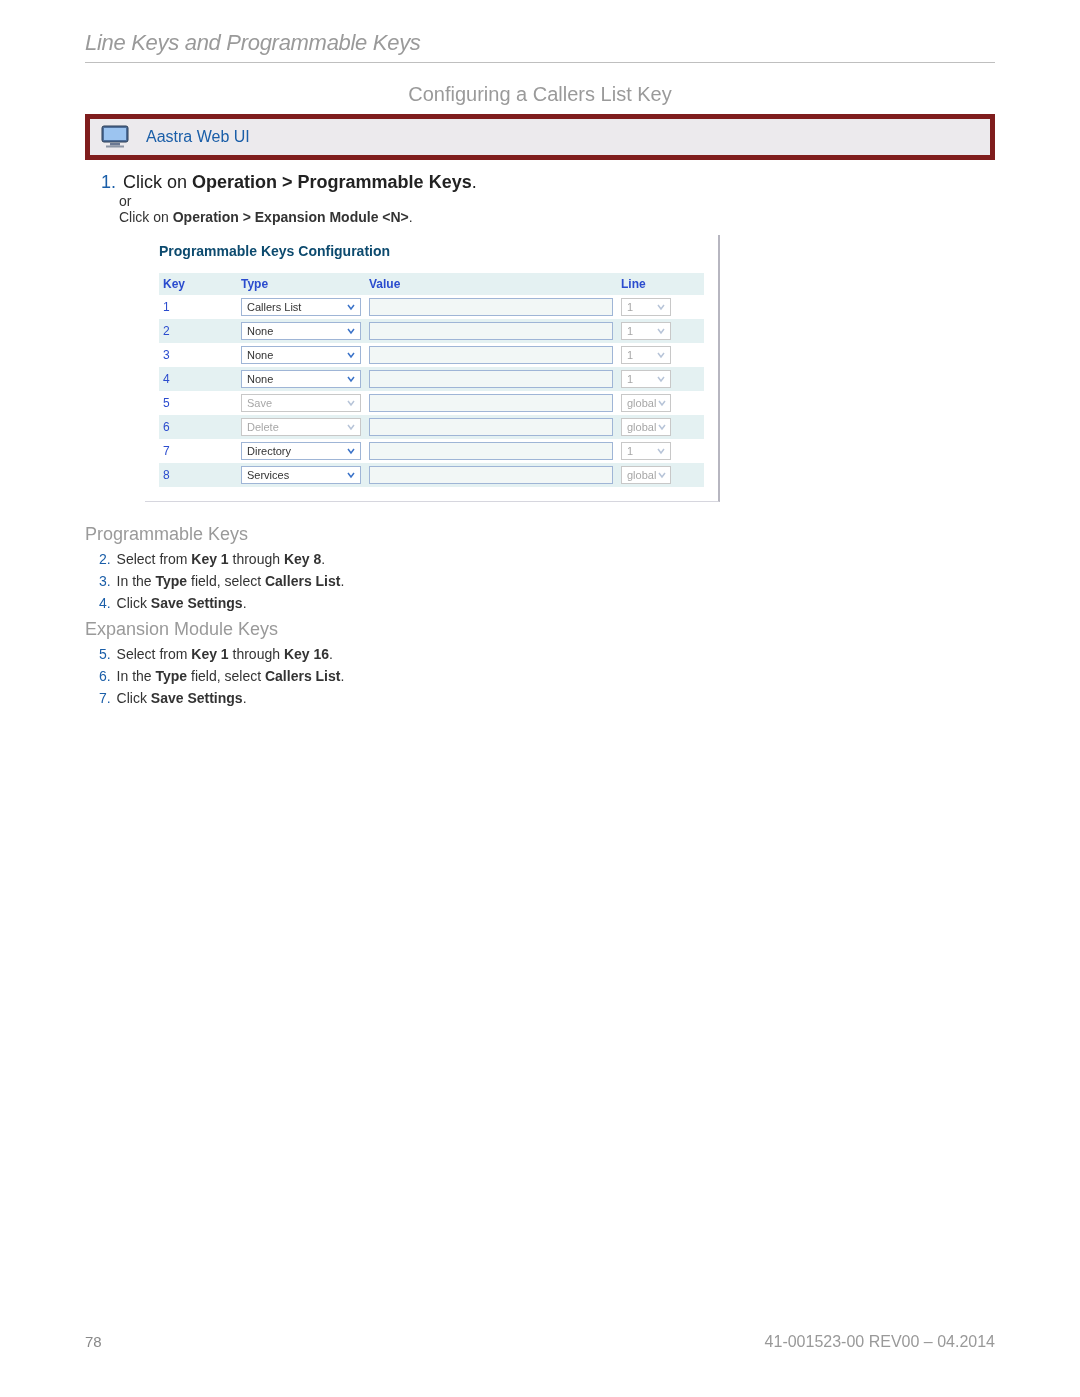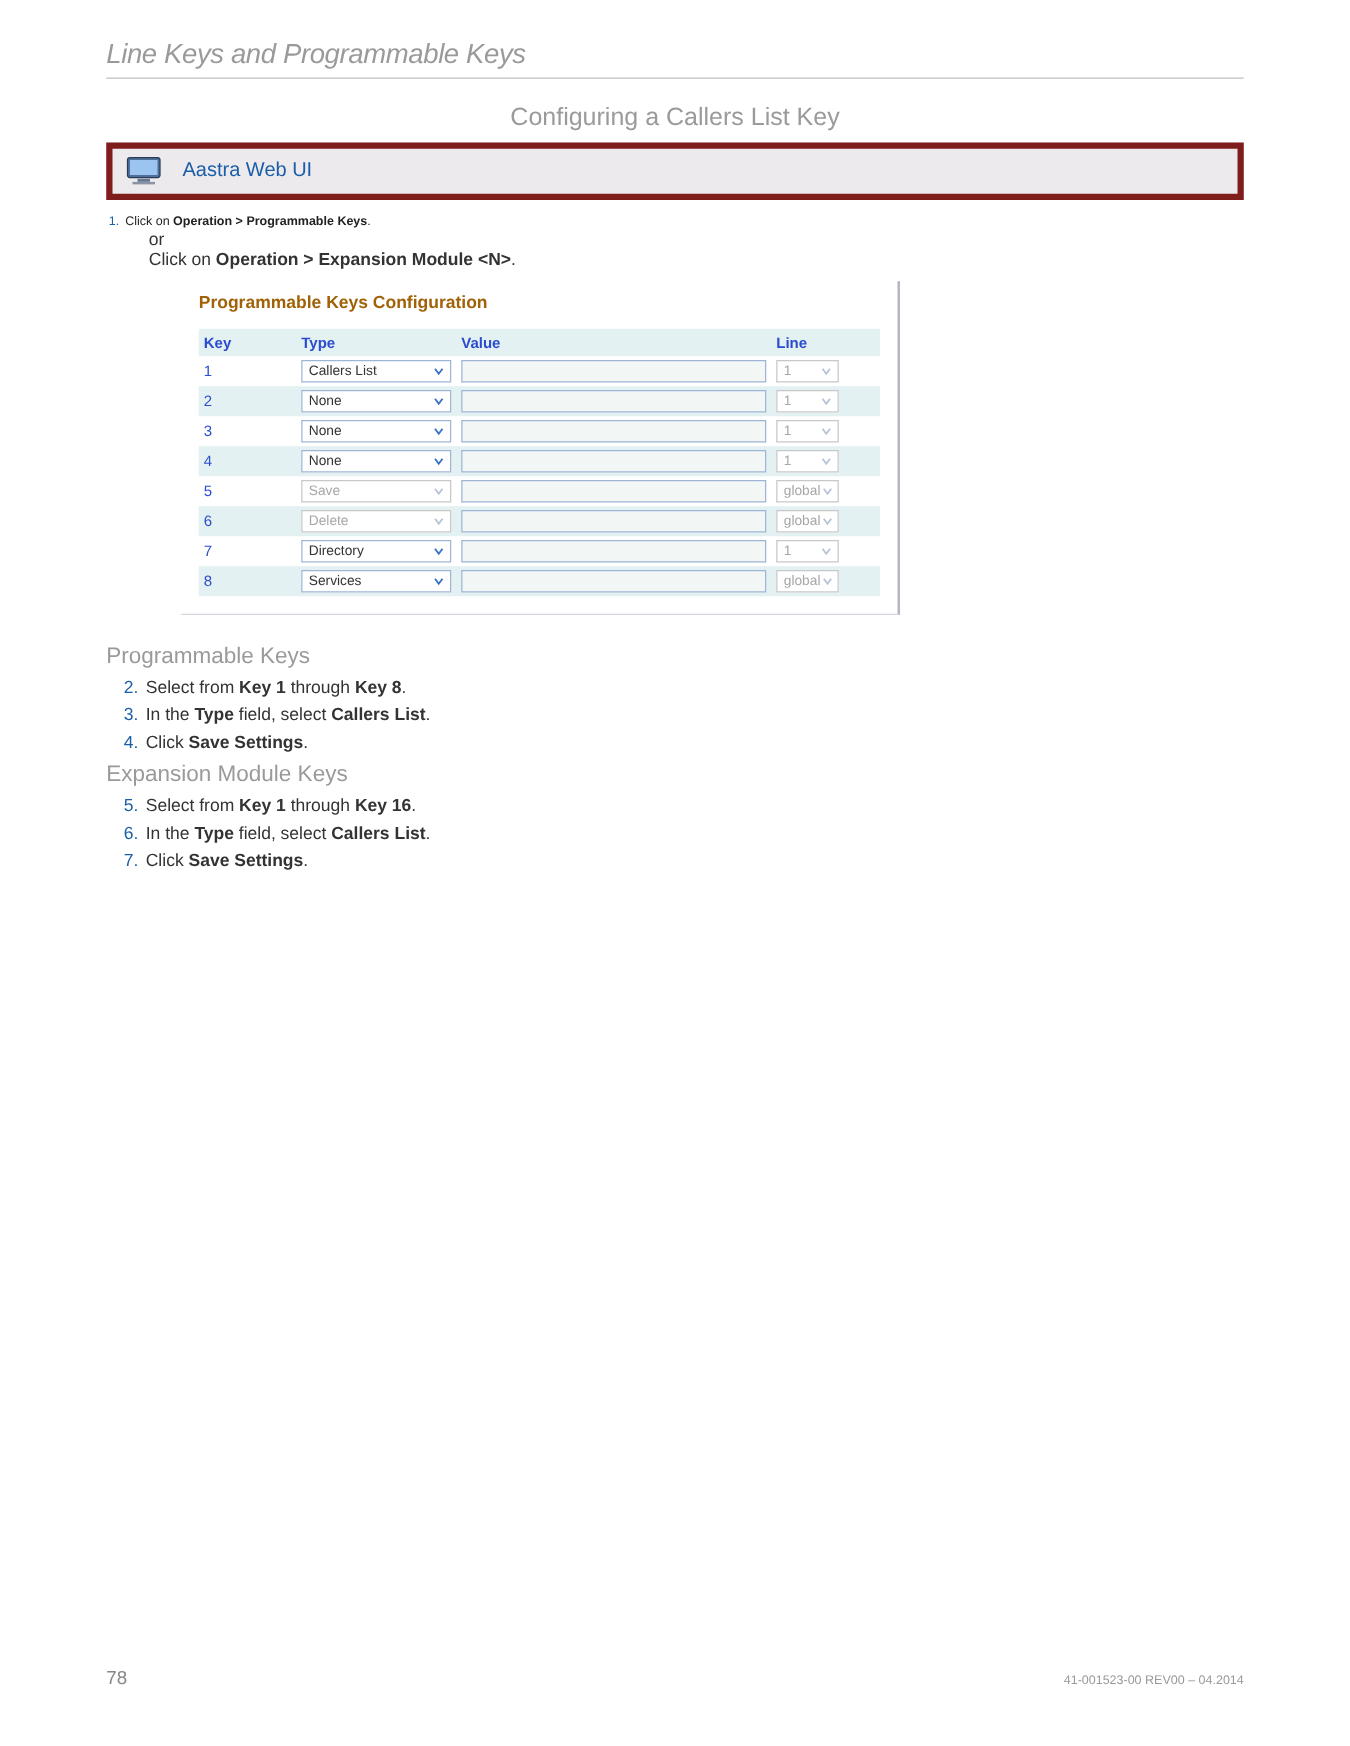--- a/index.html
+++ b/index.html
@@ -43,41 +43,41 @@
   }
   .callout-icon {
     width: 34px; height: 26px;
     margin-right: 12px;
   }
   .callout-label {
     color: #1a5ea8;
     font-size: 16px;
   }
   .instr-line {
-    font-size: 10px;
+    font-size: 18px;
     color: #222;
-    margin-left: 2px;
+    margin-left: 16px;
   }
   .instr-num { color: #1a5ea8; margin-right: 2px; }
   .instr-bold { font-weight: bold; }
   .instr-or { margin-left: 34px; font-size: 14px; }
   .instr-alt { margin-left: 34px; font-size: 14px; }
 
   
   .app-shot {
     width: 575px;
     border-right: 2px solid #b7b6c0;
     border-bottom: 1px solid #d6d6de;
     margin: 10px 0 22px 60px;
     padding: 8px 14px 14px 14px;
     background: #fff;
     font-family: Verdana, Arial, sans-serif;
   }
   .app-title {
-    color: #a16207;
+    color: #0c4a6e;
     font-weight: bold;
     font-size: 14px;
     margin-bottom: 14px;
   }
   .gridwrap { width: 100%; }
   .hdr-row { display: flex; background: #e4f1f2; align-items: flex-end; }
   .hdr-cell {
     color: #2b4cce;
     font-size: 12px;
     font-weight: bold;
@@ -116,21 +116,21 @@
   .sub-h2 { color: #9a9a9a; font-size: 18px; margin: 8px 0 4px 0; }
   .ol-line { font-size: 14px; margin: 6px 0 6px 14px; }
 
   .footer {
     position: absolute;
     bottom: 46px; left: 85px; right: 85px;
     display: flex; justify-content: space-between; align-items: baseline;
     font-size: 12px;
   }
   .footer .pg { color: #888; font-size: 15px; }
-  .footer .docid { color: #999; font-size: 10px; }
+  .footer .docid { color: #999; font-size: 16px; }
 </style>
 </head>
 <body>
 
 <div class="page">
 
   <div class="header-title">Line Keys and Programmable Keys</div>
   <hr class="header-rule">
 
   <div class="section-title-1">Configuring a Callers List Key</div>

